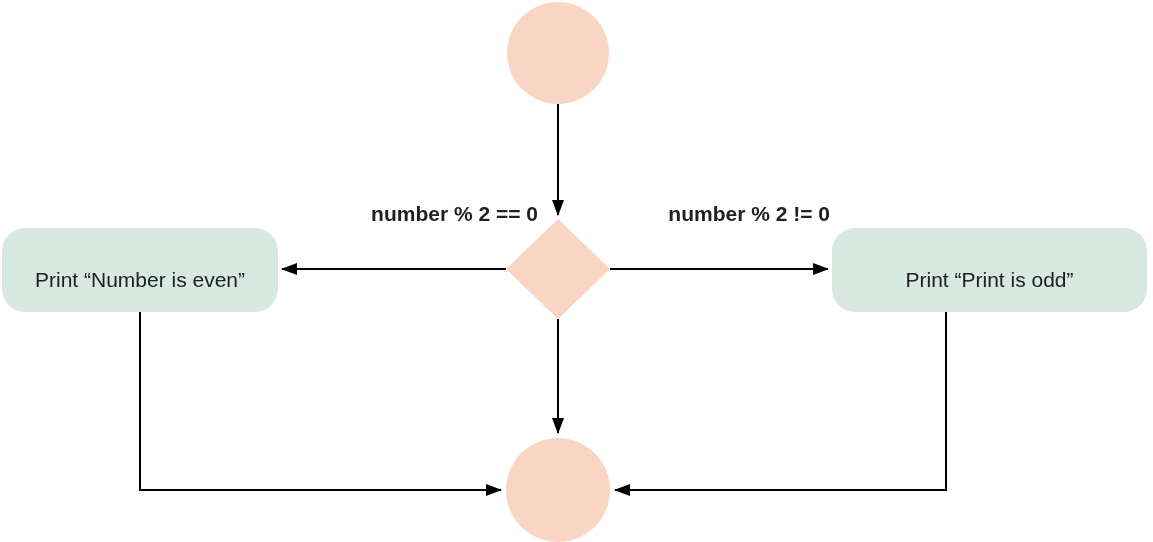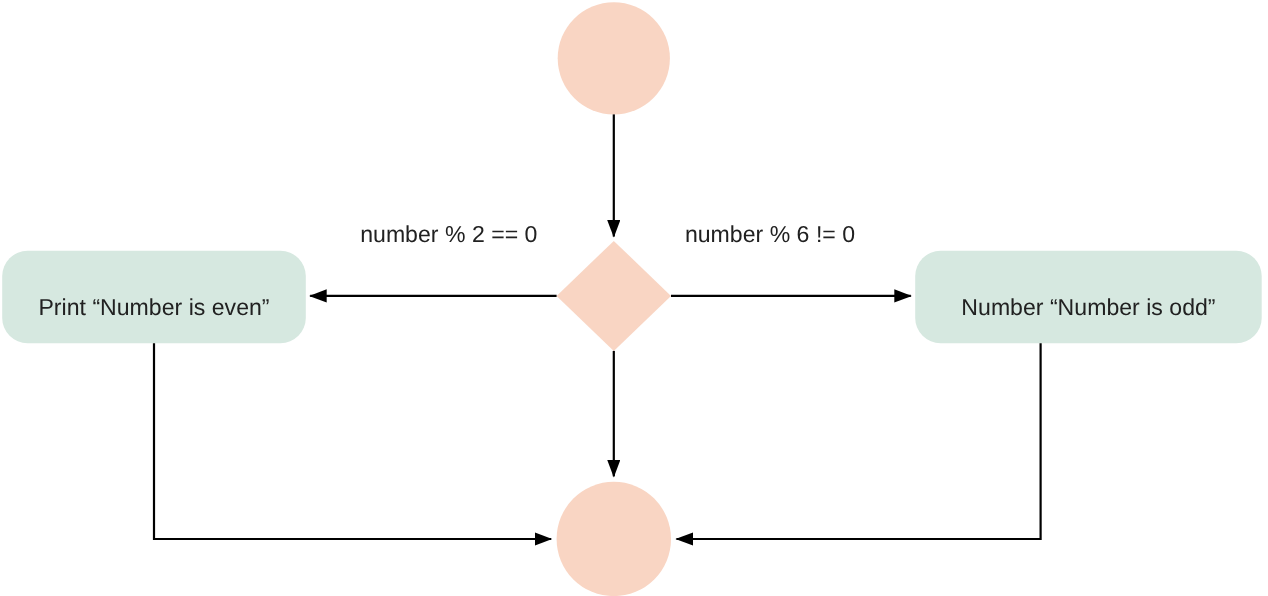--- a/index.html
+++ b/index.html
@@ -29,21 +29,22 @@
     fill: var(--line, #000000);
   }
   .label {
     position: absolute;
     color: var(--text, #212121);
     font-size: 21px;
     line-height: 1.3;
     white-space: nowrap;
   }
   .cond-label {
-    text-align: center;
+    text-align: right;
+    font-weight: bold;
   }
   .box-label {
     display: flex;
     align-items: center;
     justify-content: center;
     margin-top: 10px;
   }
 </style>
 </head>
 <body>
@@ -74,19 +75,19 @@
 
     <polyline class="edge" points="946,312 946,490 615,490" marker-end="url(#arrow)"></polyline>
 
     <line class="edge" x1="558" y1="319" x2="558" y2="433" marker-end="url(#arrow)"></line>
 
     <circle cx="558" cy="490" r="52" fill="#F9D5C3"></circle>
   </svg>
 
   <div class="label cond-label" style="left:278px; top:200px; width:260px;">number % 2 == 0</div>
 
-  <div class="label cond-label" style="left:570px; top:200px; width:260px;">number % 6 != 0</div>
+  <div class="label cond-label" style="left:570px; top:200px; width:260px;">number % 2 != 0</div>
 
   <div class="label box-label" style="left:2px; top:228px; width:276px; height:84px;">Print “Number is even”</div>
 
-  <div class="label box-label" style="left:832px; top:228px; width:315px; height:84px;">Number “Number is odd”</div>
+  <div class="label box-label" style="left:832px; top:228px; width:315px; height:84px;">Print “Print is odd”</div>
 
 </div>
 
 </body></html>

